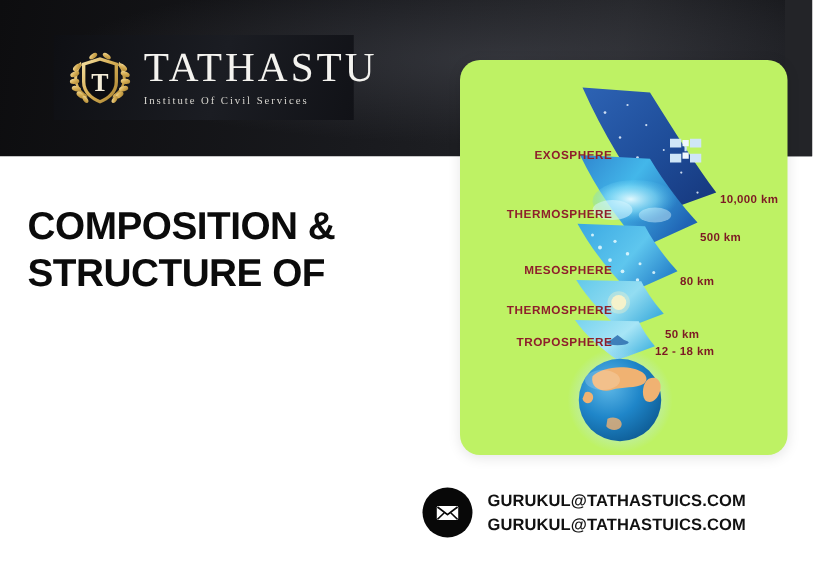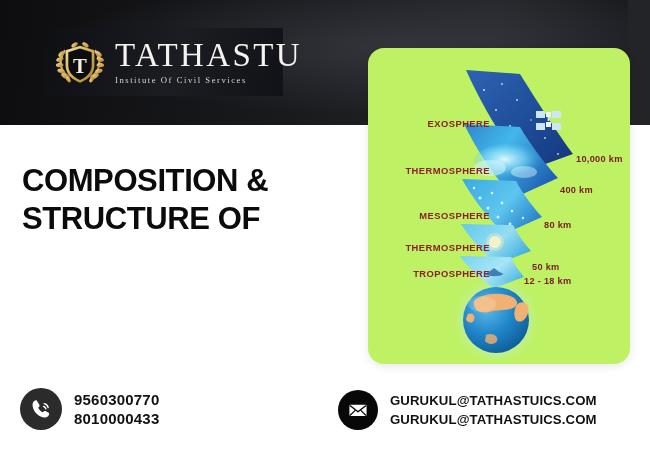--- a/index.html
+++ b/index.html
@@ -322,48 +322,32 @@
         <ellipse cx="114" cy="256" rx="14" ry="8" fill="#ffffff" opacity=".18"></ellipse>
       </svg>
 
       <div class="layer-label" style="top:70px;">EXOSPHERE</div>
       <div class="layer-label" style="top:117px;">THERMOSPHERE</div>
       <div class="layer-label" style="top:162px;">MESOSPHERE</div>
       <div class="layer-label" style="top:194px;">THERMOSPHERE</div>
       <div class="layer-label" style="top:220px;">TROPOSPHERE</div>
 
       <div class="alt-label" style="left:208px; top:106px;">10,000 km</div>
-      <div class="alt-label" style="left:192px; top:137px;">400 km</div>
+      <div class="alt-label" style="left:192px; top:137px;">500 km</div>
       <div class="alt-label" style="left:176px; top:172px;">80 km</div>
       <div class="alt-label" style="left:164px; top:214px;">50 km</div>
       <div class="alt-label" style="left:156px; top:228px;">12 - 18 km</div>
     </div>
   </div>
 
   <div class="title-block">
     <div class="title-line">COMPOSITION &amp;</div>
     <div class="title-line">STRUCTURE OF</div>
   </div>
 
-  <div class="contact contact-phone">
-    <div class="cicon">
-      <svg viewBox="0 0 28 28" width="26" height="26">
-        <path d="M9.2 4.6 C7.6 4.2 5.8 5.6 5.2 7.6 C4.2 11.2 6 16 9.6 19.4
-                 C13 22.6 17.4 24 20.4 22.6 C22.2 21.8 23.2 19.8 22.6 18.4
-                 L18.8 16.2 C17.8 15.8 16.6 16.6 16 17.6 C14 16.8 12 14.8 11 12.6
-                 C12 12 12.8 10.8 12.4 9.8 Z" fill="#ffffff"></path>
-        <path d="M17.5 8.2 C19.6 8.7 21.2 10.3 21.7 12.4" stroke="#ffffff" stroke-width="1.5" fill="none" stroke-linecap="round"></path>
-        <path d="M16.8 11.3 C18 11.6 18.9 12.5 19.2 13.7" stroke="#ffffff" stroke-width="1.5" fill="none" stroke-linecap="round"></path>
-      </svg>
-    </div>
-    <div class="clines">
-      <div class="cline">9560300770</div>
-      <div class="cline">8010000433</div>
-    </div>
-  </div>
 
   <div class="contact contact-mail">
     <div class="cicon">
       <svg viewBox="0 0 28 28" width="24" height="24">
         <rect x="4" y="8" width="20" height="13" rx="1.2" fill="#ffffff"></rect>
         <path d="M4.6 8.8 L14 16 L23.4 8.8" stroke="#080808" stroke-width="1.7" fill="none" stroke-linejoin="round"></path>
         <path d="M4.6 20.4 L11 14.2 M23.4 20.4 L17 14.2" stroke="#080808" stroke-width="1.4" fill="none"></path>
       </svg>
     </div>
     <div class="clines">

